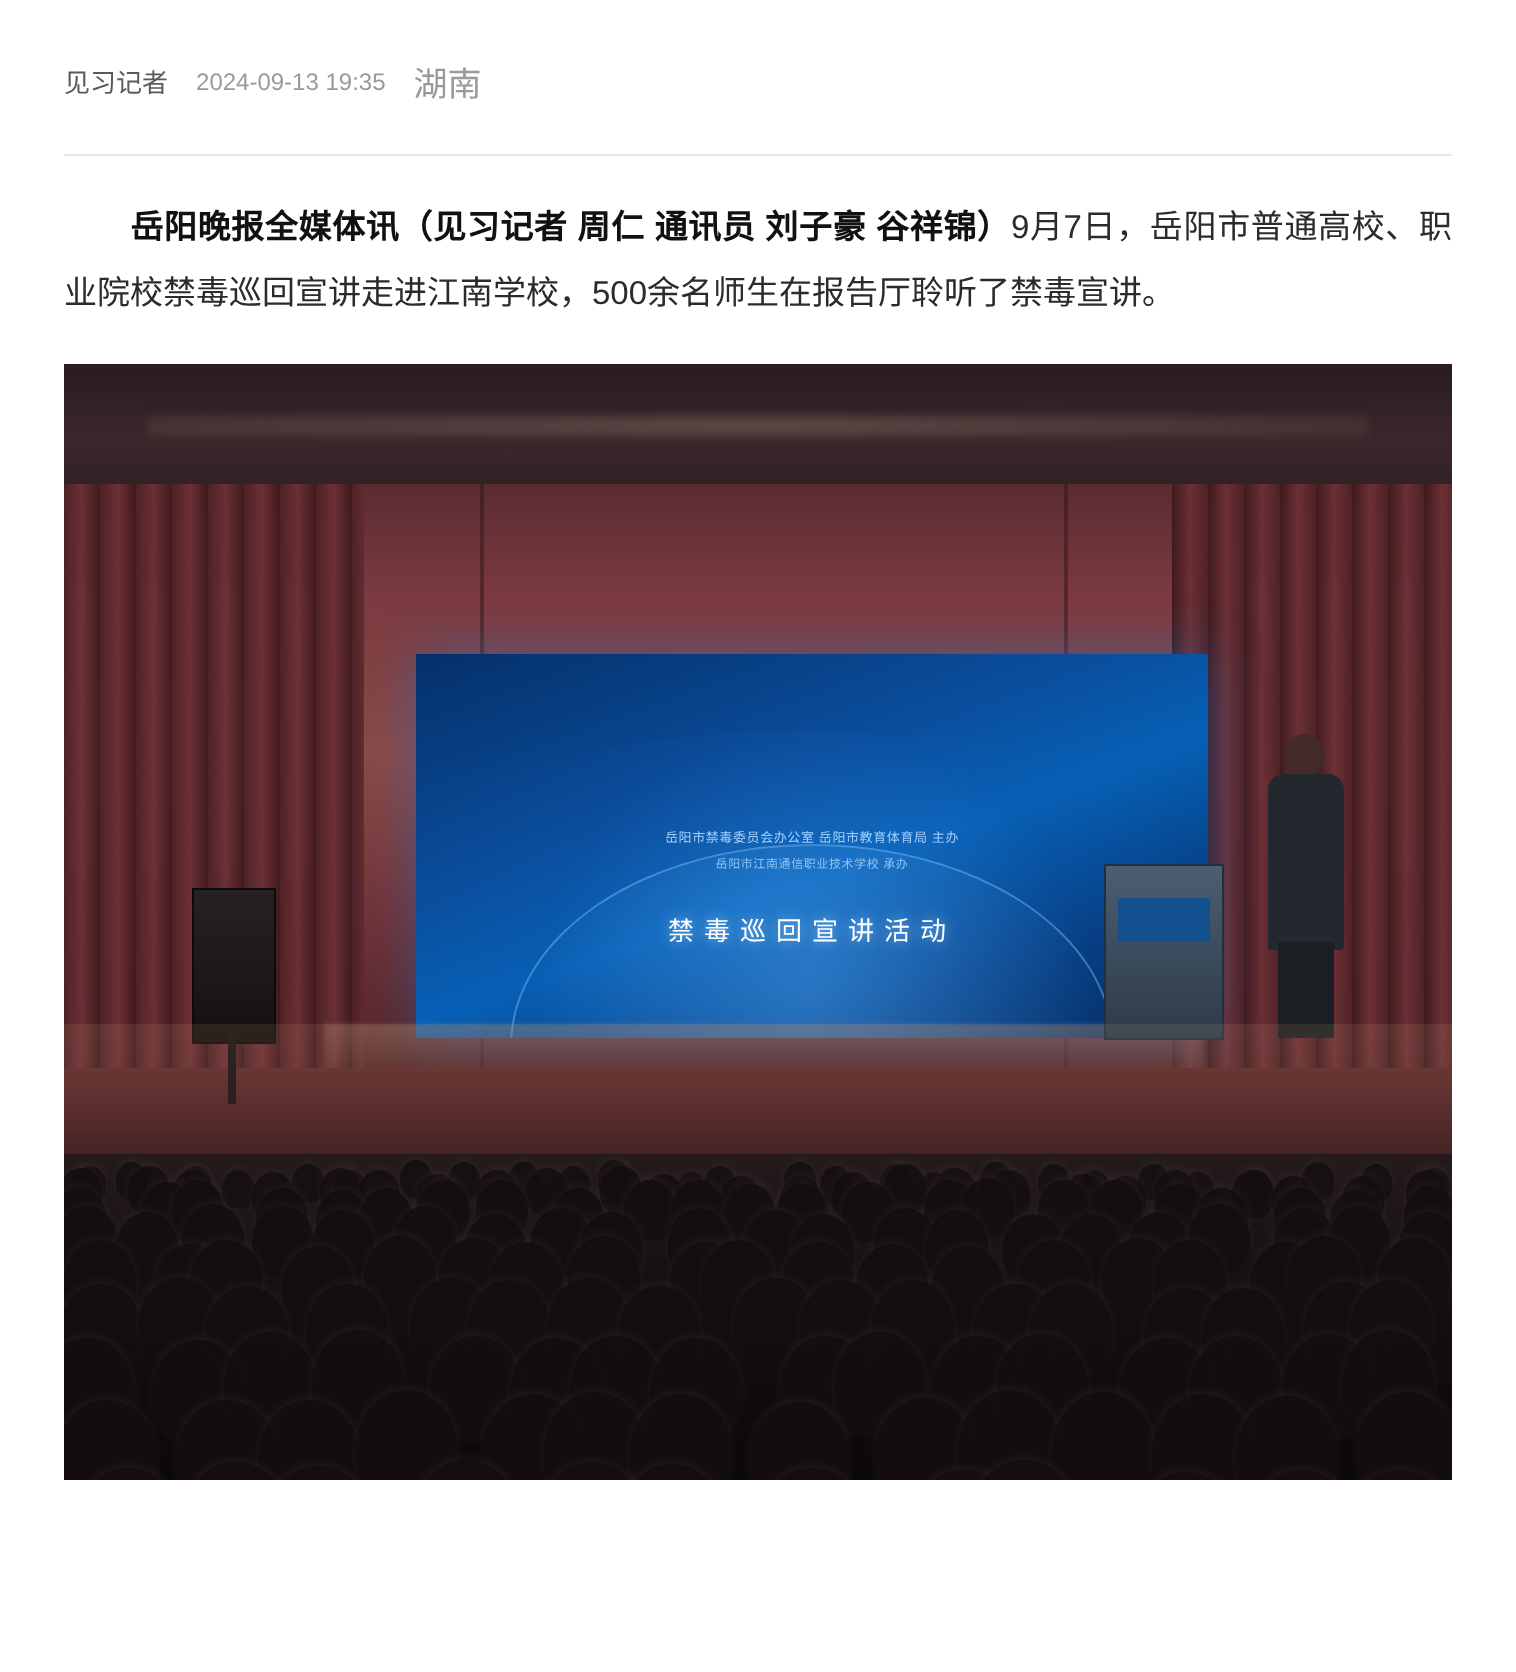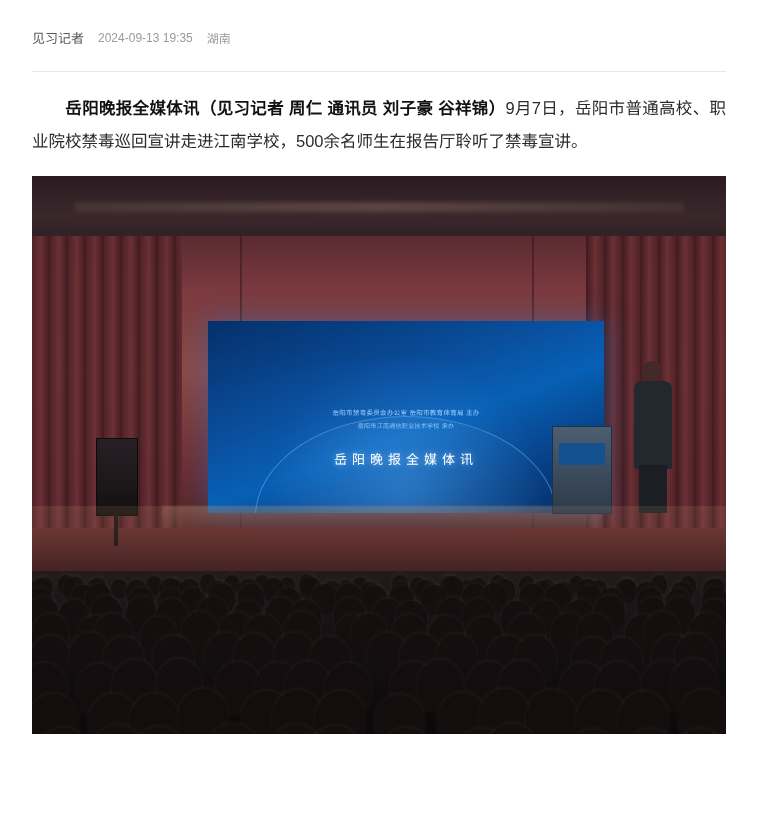--- a/index.html
+++ b/index.html
@@ -36,21 +36,21 @@
   }
   .meta-source {
     font-size: 13px;
     color: #5a5a5a;
   }
   .meta-time {
     font-size: 12px;
     color: #9a9a9a;
   }
   .meta-location {
-    font-size: 12px;
+    font-size: 17px;
     color: #9a9a9a;
   }
   .divider {
     height: 1px;
     background: #e8e8e8;
     margin: 0 0 20px 0;
     border: 0;
   }
   .body-text {
     font-size: 16.5px;
@@ -293,21 +293,21 @@
         <div class="wall-panel" style="left:72%"></div>
         <div class="wall-panel" style="left:84%"></div>
       </div>
       <div class="curtain-left"></div>
       <div class="curtain-right"></div>
 
       <div class="screen">
         <div class="screen-globe"></div>
         <div class="screen-sub2">岳阳市禁毒委员会办公室 岳阳市教育体育局 主办</div>
         <div class="screen-sub3">岳阳市江南通信职业技术学校 承办</div>
-        <div class="screen-date">岳阳晚报全媒体讯</div>
+        <div class="screen-date">禁毒巡回宣讲活动</div>
       </div>
 
       <div class="stage-floor"></div>
       <div class="stage-front"></div>
 
       <div class="podium">
         <div class="podium-sign"></div>
       </div>
       <div class="person">
         <div class="head"></div>

